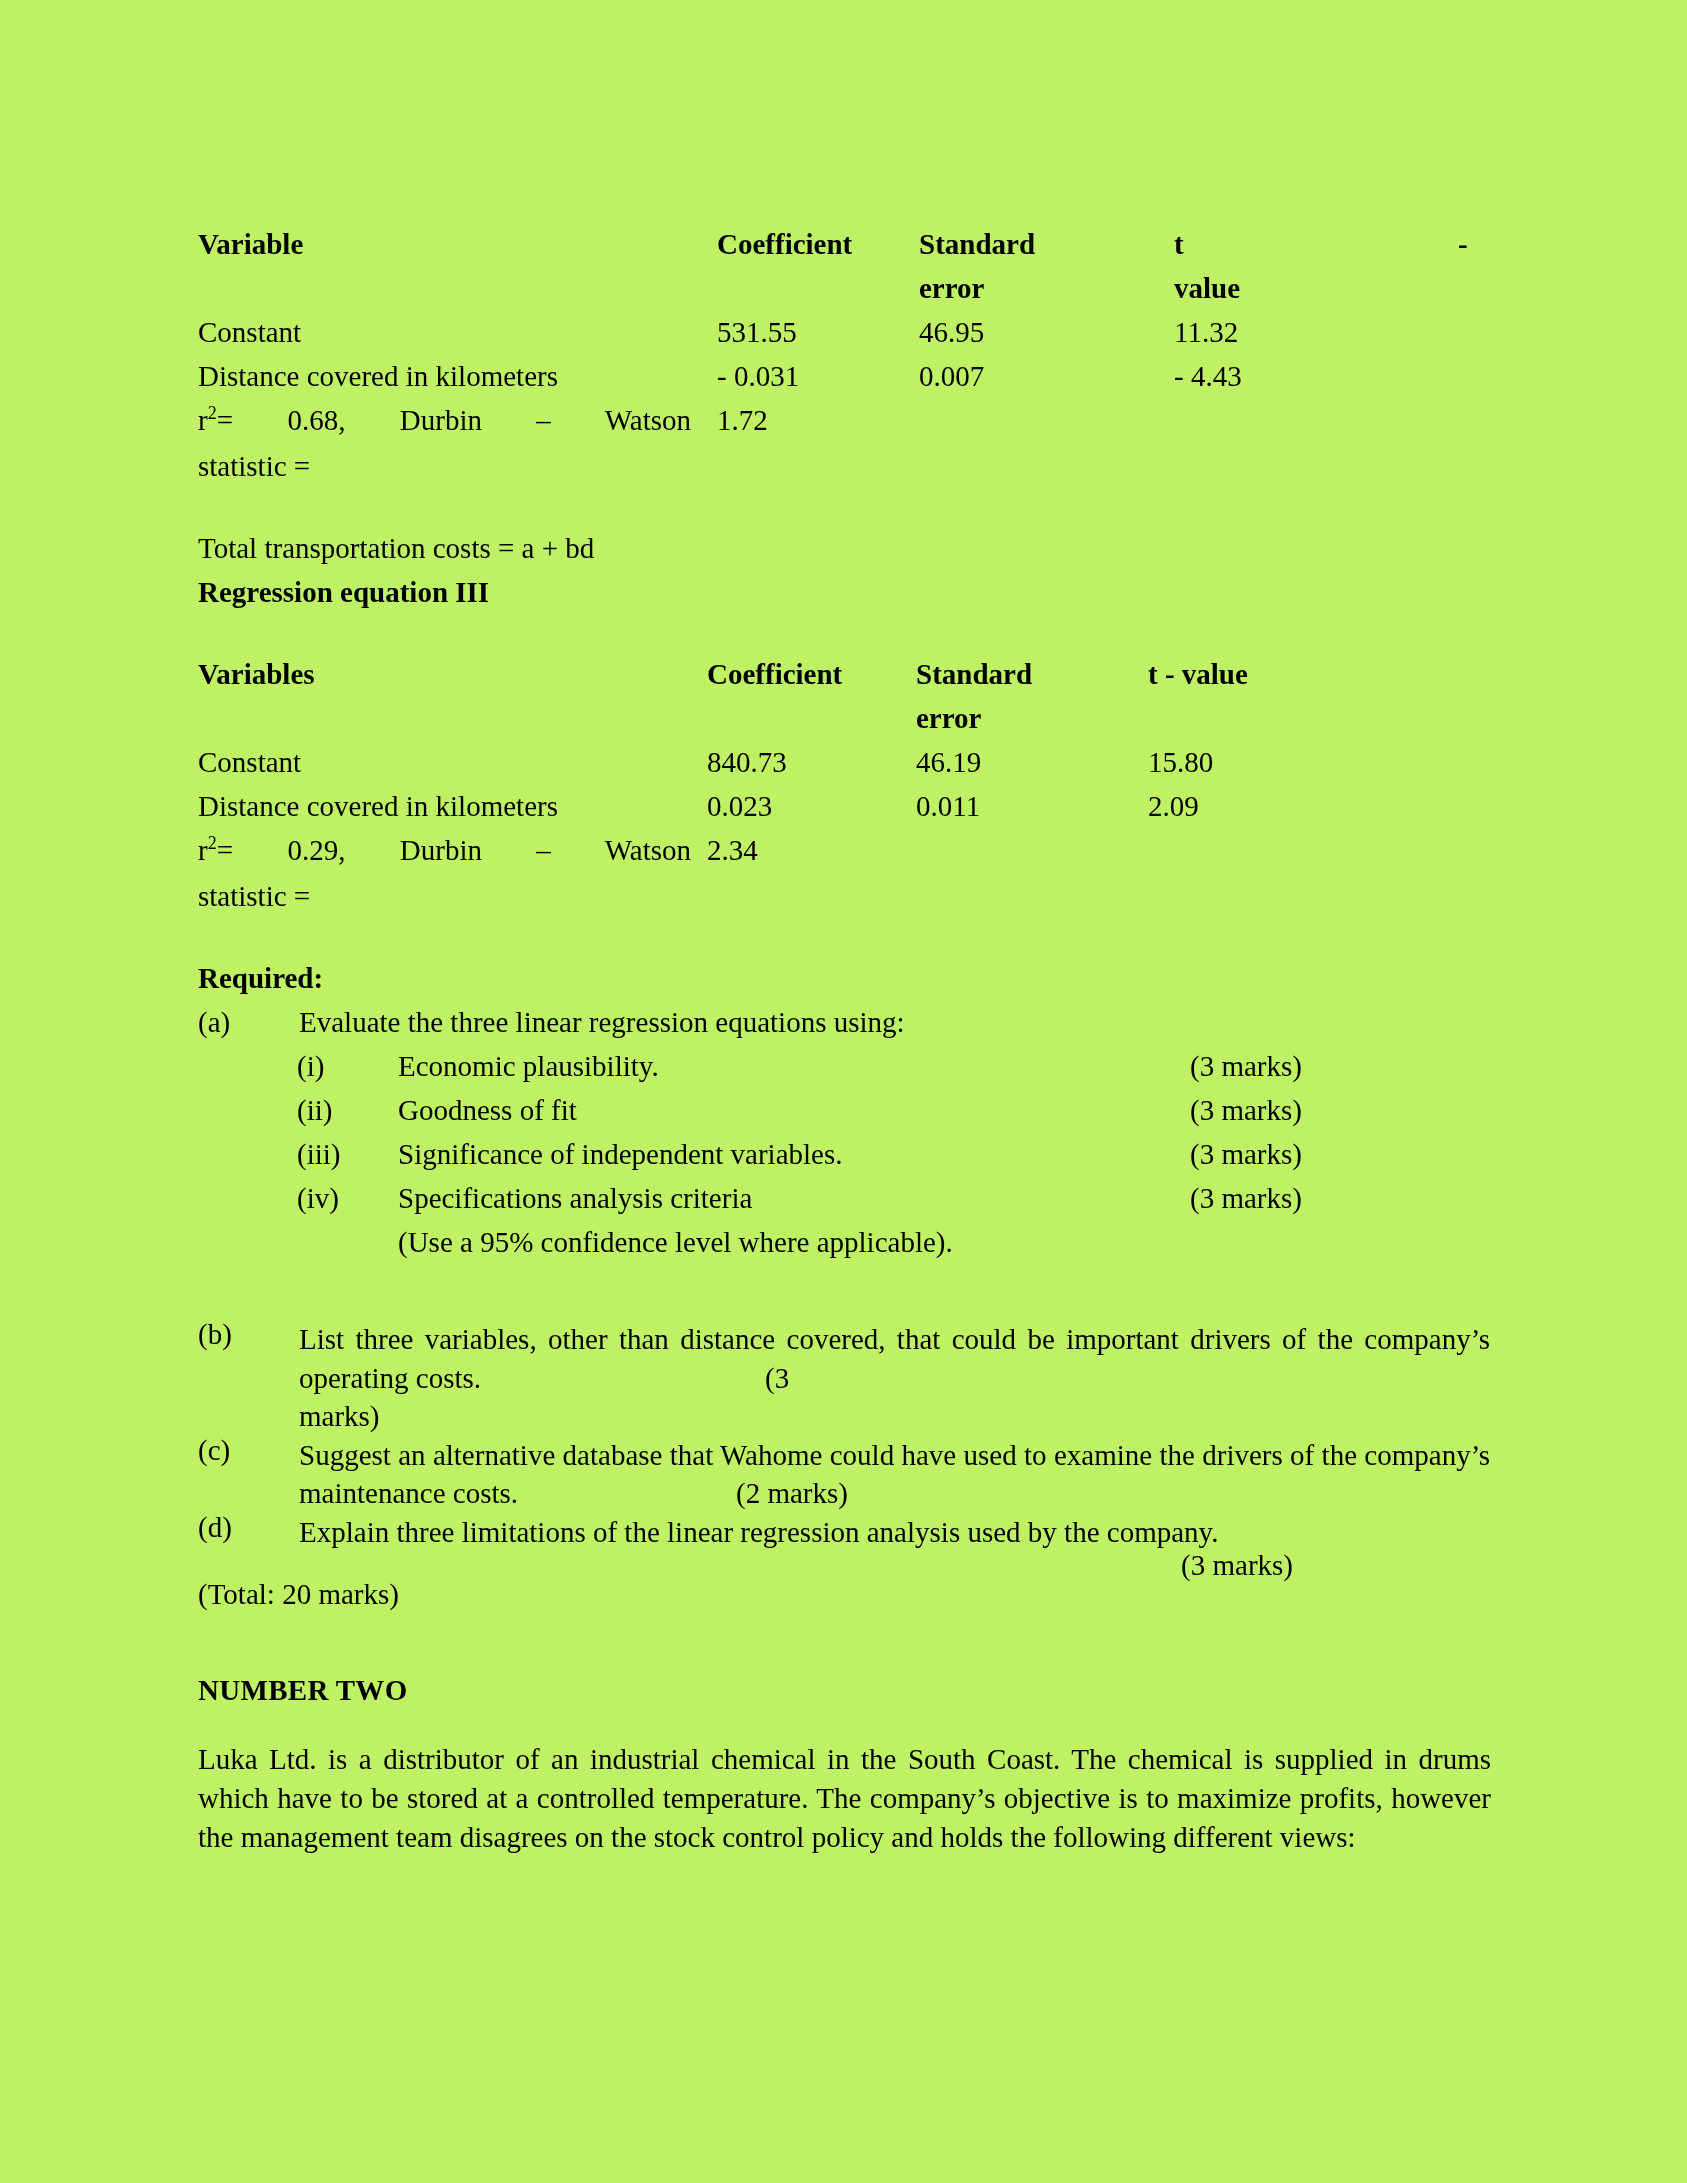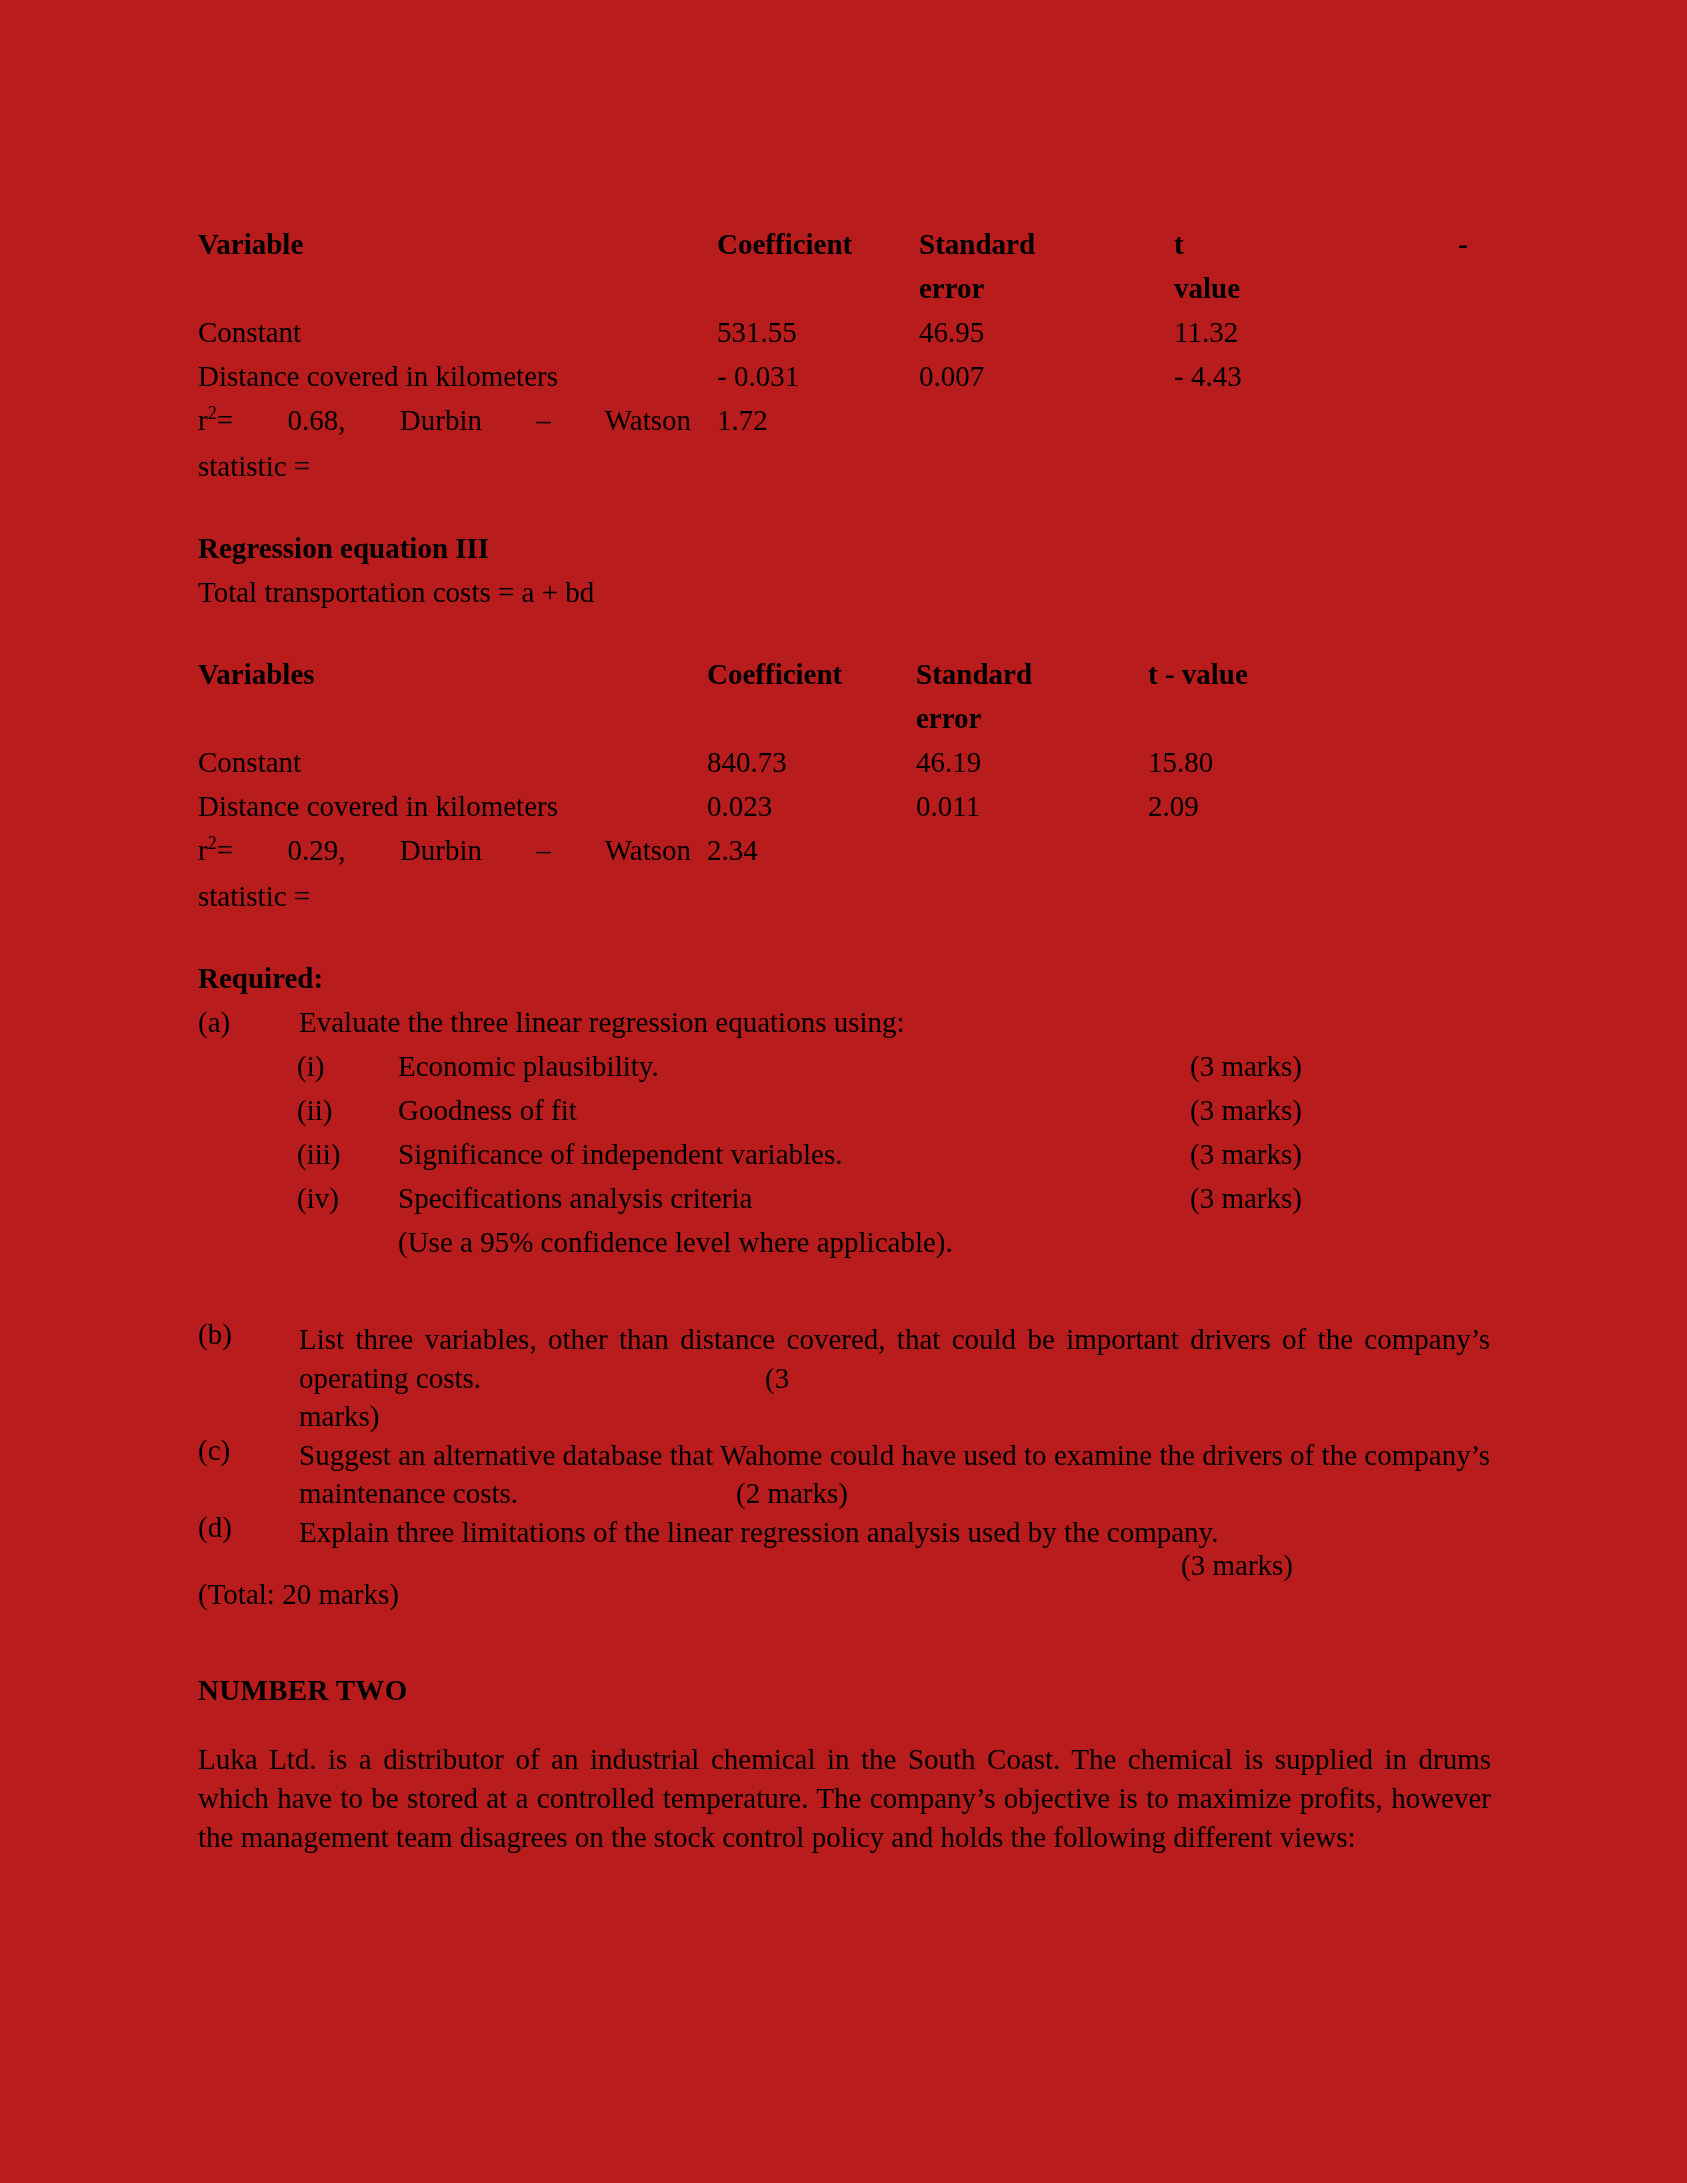--- a/index.html
+++ b/index.html
@@ -5,21 +5,21 @@
 <style>
   html, body {
     margin: 0;
     padding: 0;
     background: #ffffff;
   }
   .page {
     position: relative;
     width: 1687px;
     height: 2183px;
-    background: #b91c1c;
+    background: #bef264;
     color: #000000;
     font-family: "Liberation Serif", "DejaVu Serif", serif;
     font-size: 29px;
     line-height: 1.0;
     overflow: hidden;
   }
   .content {
     position: absolute;
     left: 198px;
     top: 230px;
@@ -170,24 +170,24 @@
       </div>
 
       <div class="row">
         <span class="c-var">statistic =</span>
       </div>
     </div>
 
     <div class="gap-md"></div>
 
     <div class="row">
+      <span>Total transportation costs = a + bd</span>
+    </div>
+    <div class="row">
       <span class="bold">Regression equation III</span>
-    </div>
-    <div class="row">
-      <span>Total transportation costs = a + bd</span>
     </div>
 
     <div class="gap-md"></div>
 
     <div class="tbl t3">
 
       <div class="row">
         <span class="c-var bold">Variables</span>
         <span class="c-coef bold">Coefficient</span>
         <span class="c-se bold">Standard</span>

